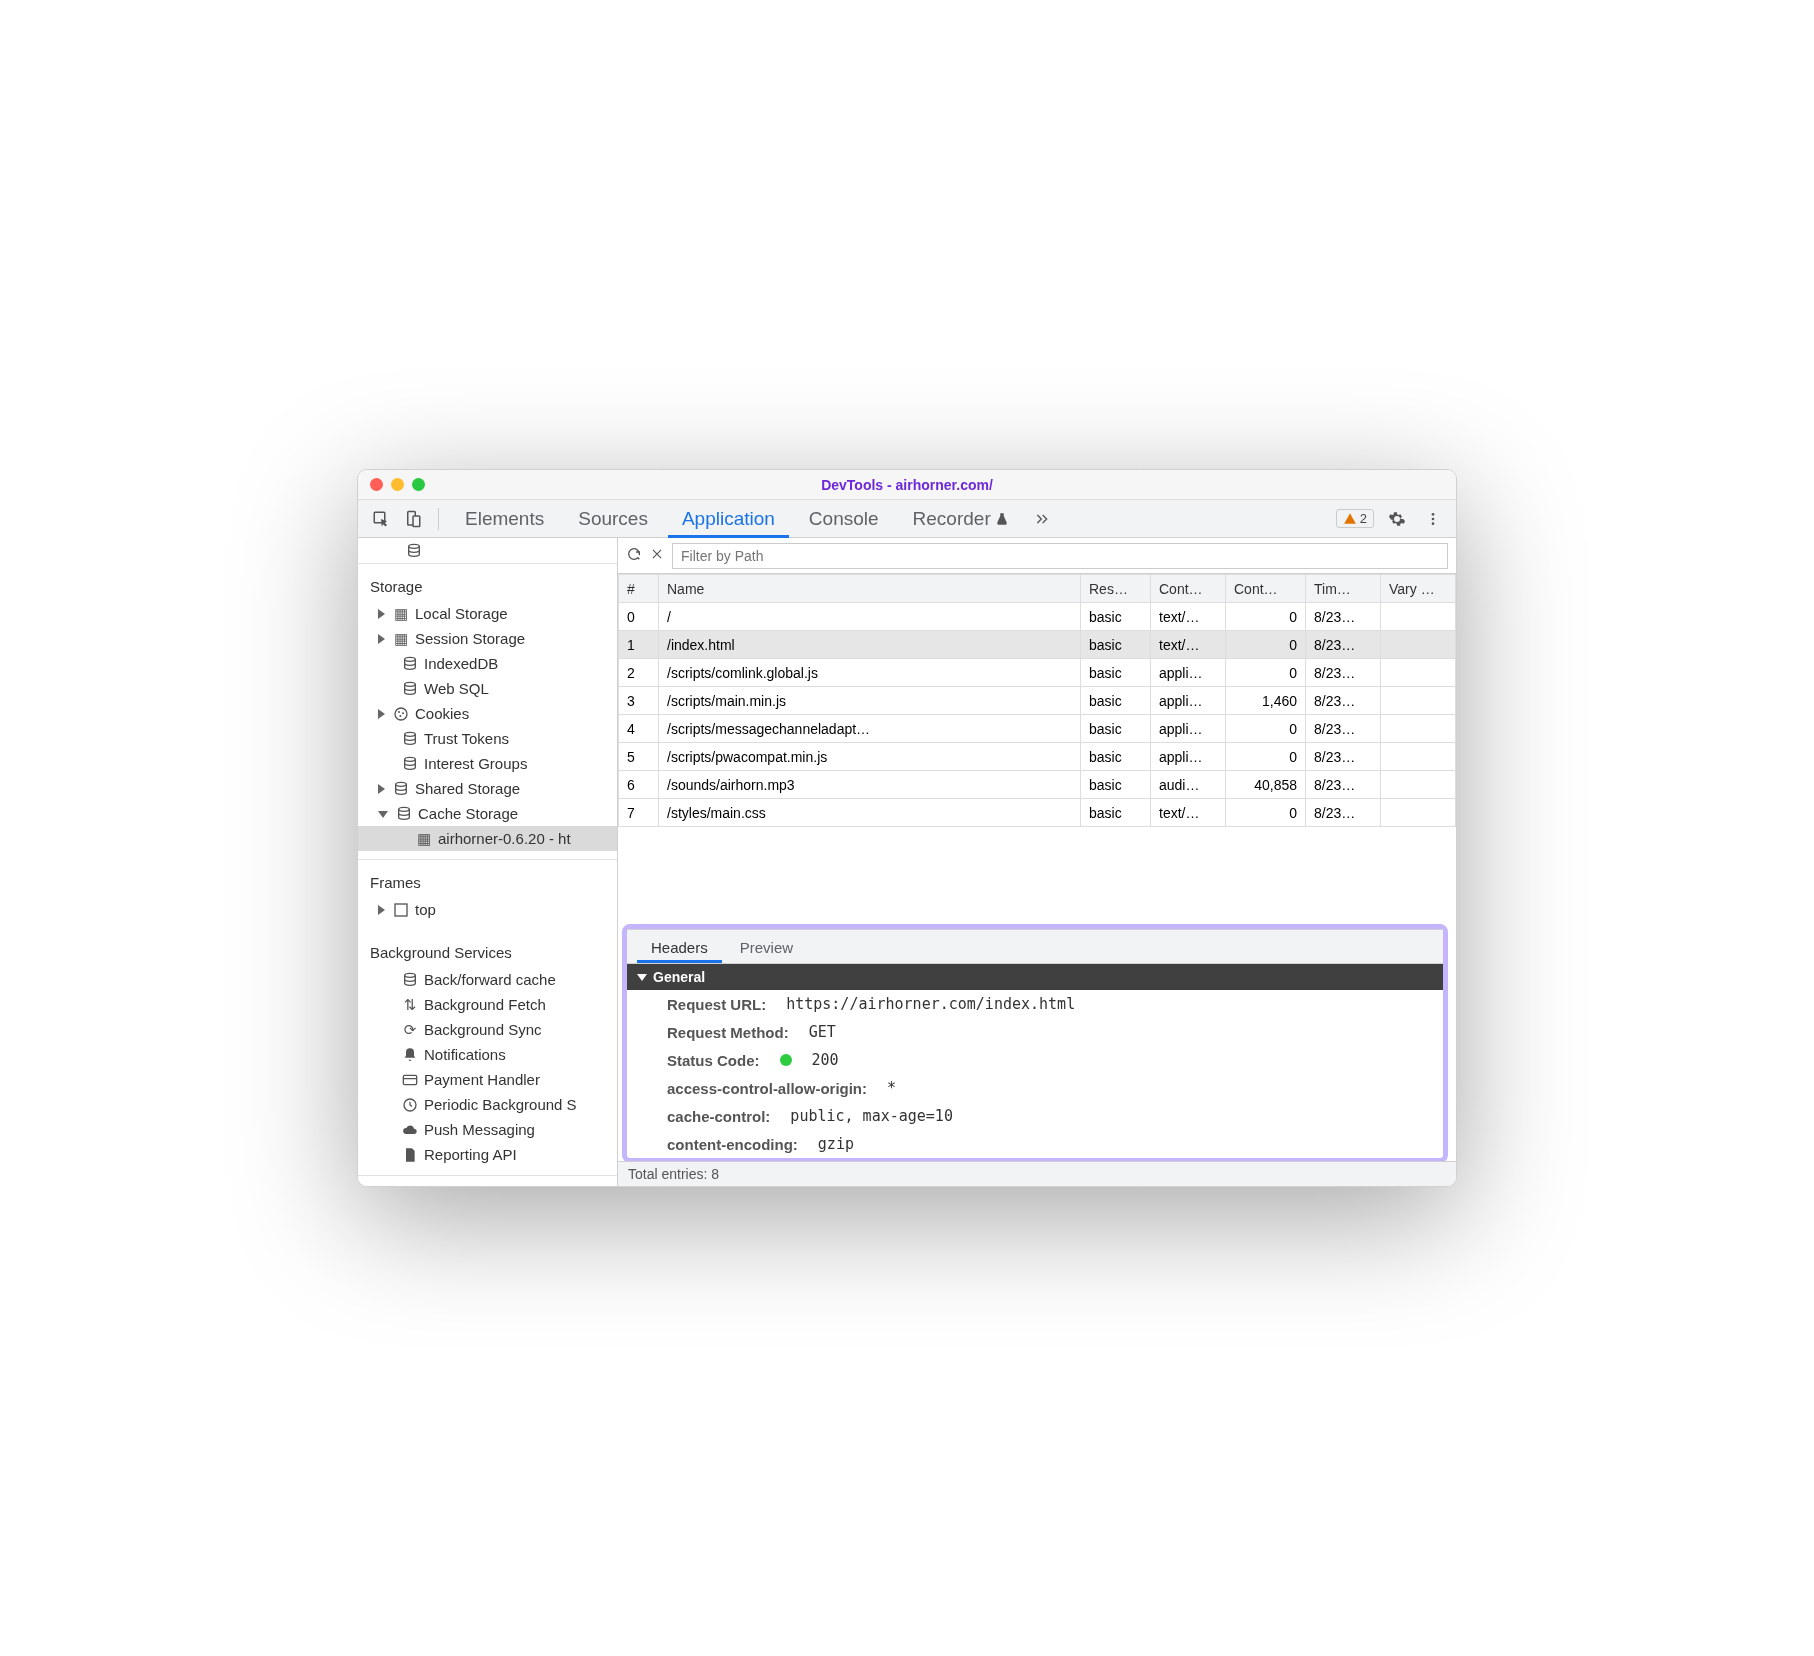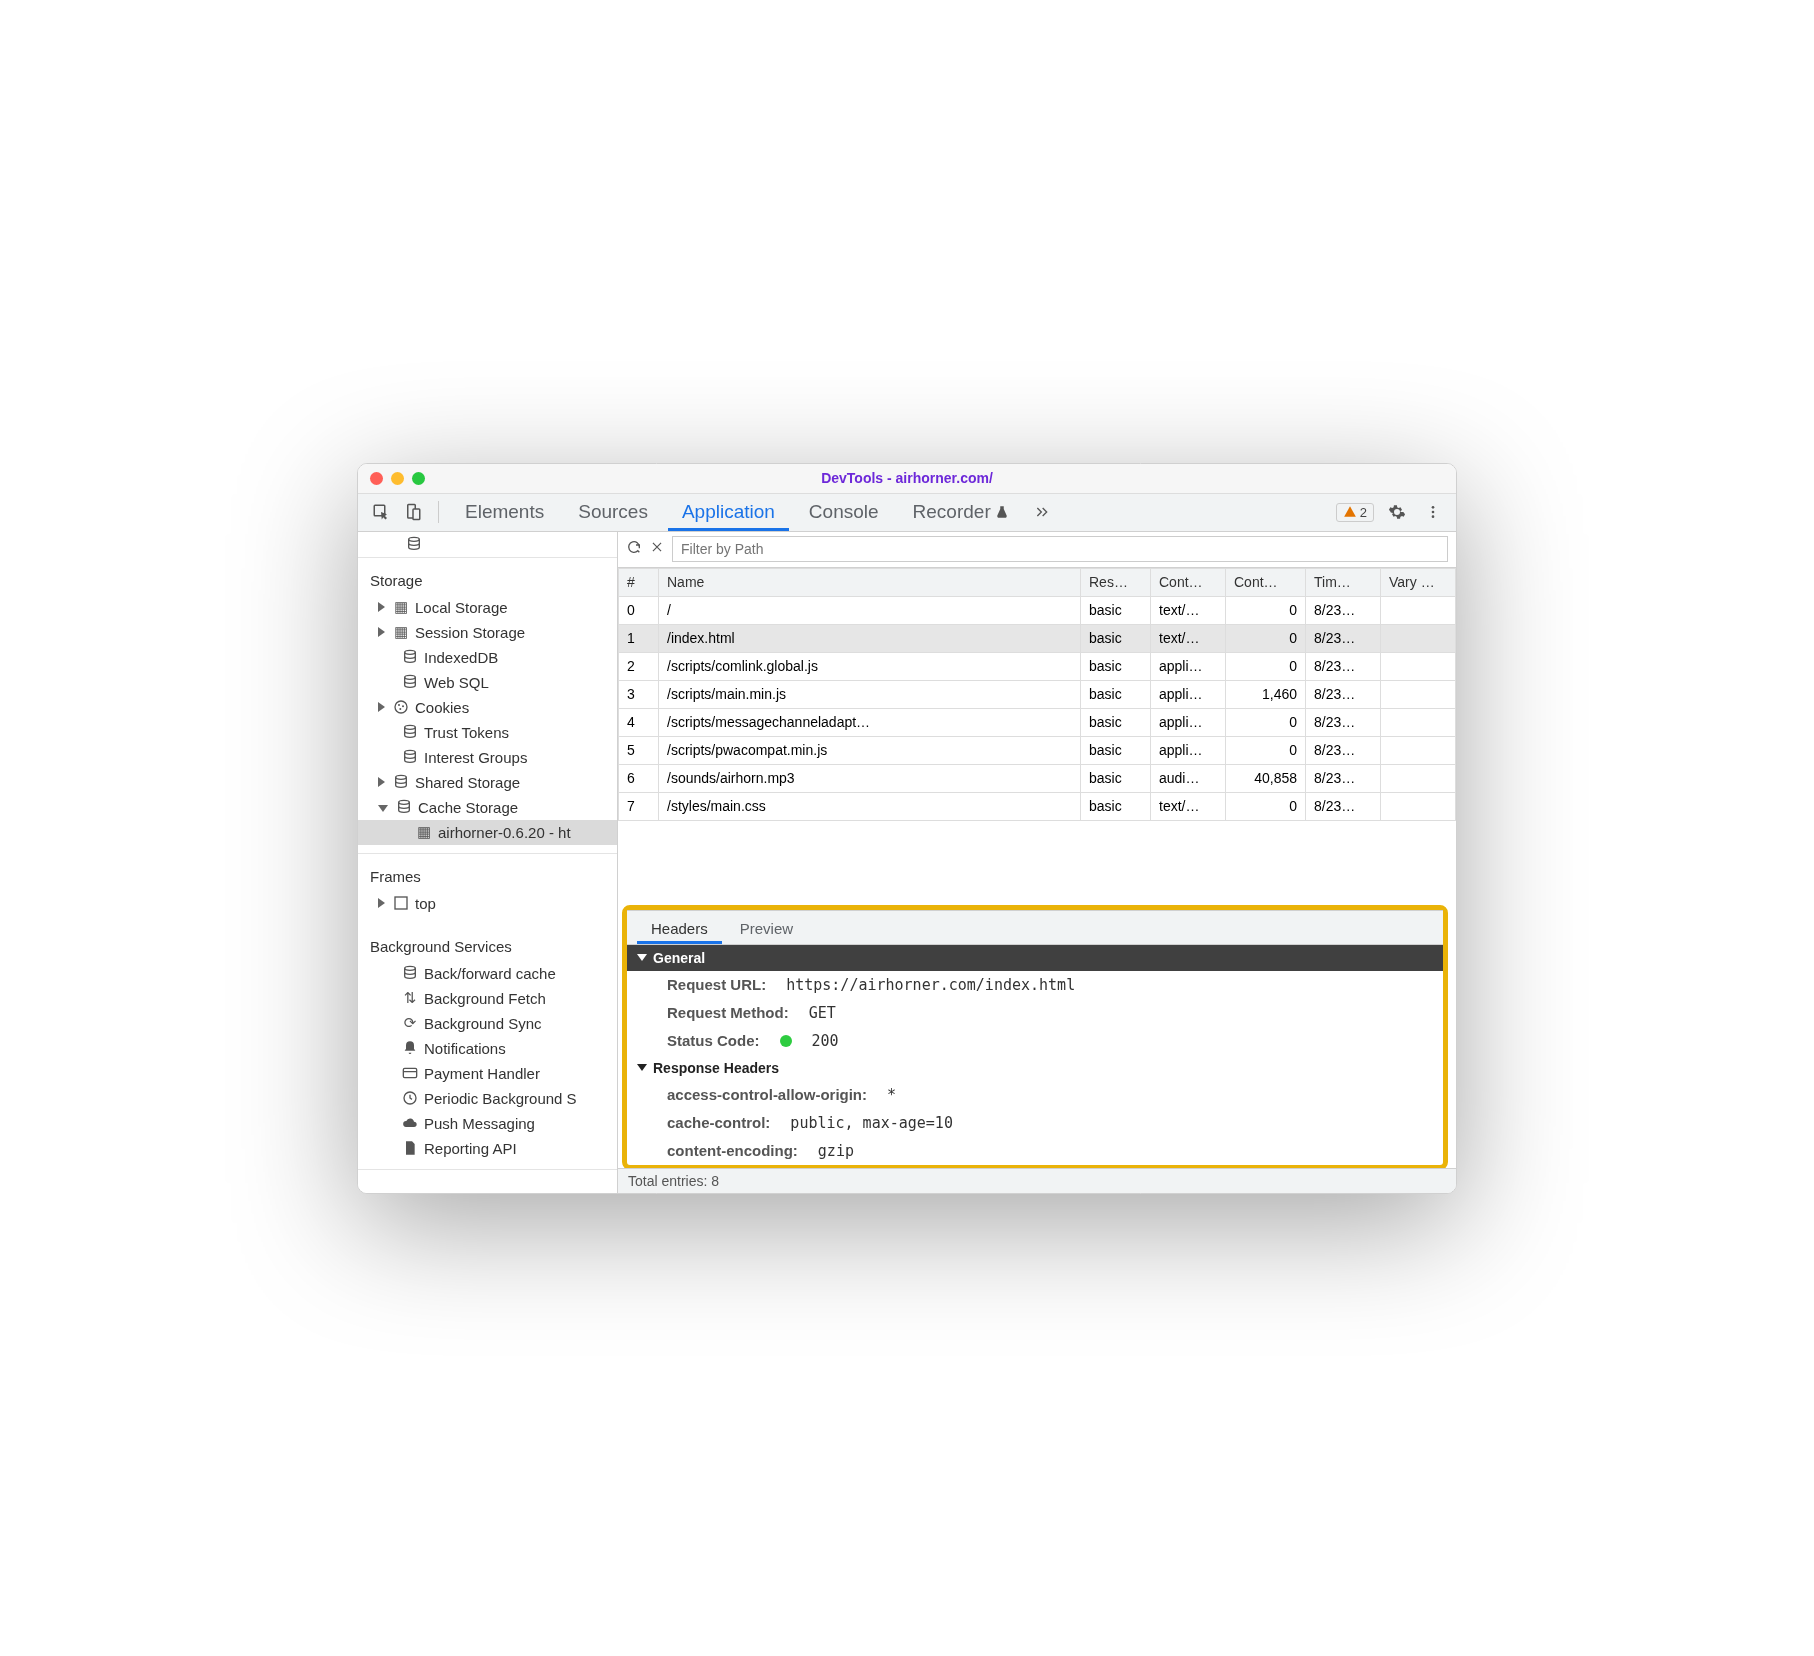--- a/index.html
+++ b/index.html
@@ -191,21 +191,21 @@
   th {
     background: #f1f3f4;
     font-weight: 400;
     color: #333;
     position: sticky; top: 0;
   }
   td.num { text-align: right; }
   tr.row-selected td { background: #e6e6e6; }
   
   .detail-wrap {
-    border: 5px solid #eab308;
+    border: 5px solid #c4b5fd;
     border-radius: 8px;
     margin: 4px 8px -2px 4px;
   }
   .detail {
     border-top: 1px solid #d0d0d0;
     display: flex;
     flex-direction: column;
   }
   .detail-tabs {
     height: 34px;
@@ -635,24 +635,20 @@
               </div>
         <div class="kv">
                 <span class="k">Request Method:</span>
                 <span class="v">GET</span>
               </div>
         <div class="kv">
                 <span class="k">Status Code:</span>
                 <span class="status-dot"></span>
                 <span class="v">200</span>
               </div>
-        <div class="section-header plain">
-                <span class="tri"></span>
-                <span>Response Headers</span>
-              </div>
         <div class="kv">
                 <span class="k">access-control-allow-origin:</span>
                 <span class="v">*</span>
               </div>
         <div class="kv">
                 <span class="k">cache-control:</span>
                 <span class="v">public, max-age=10</span>
               </div>
         <div class="kv">
                 <span class="k">content-encoding:</span>

